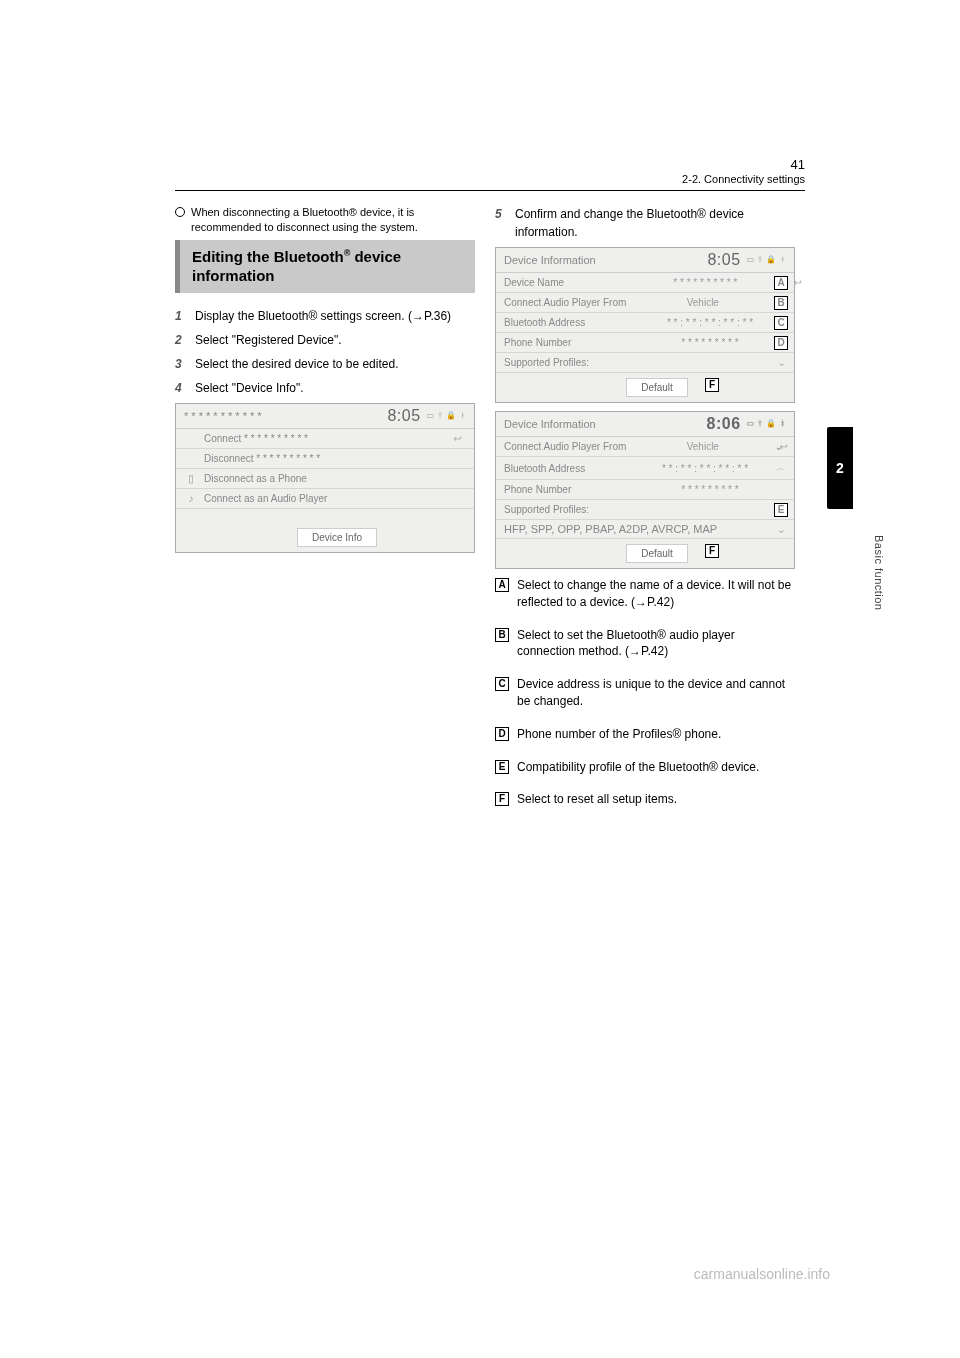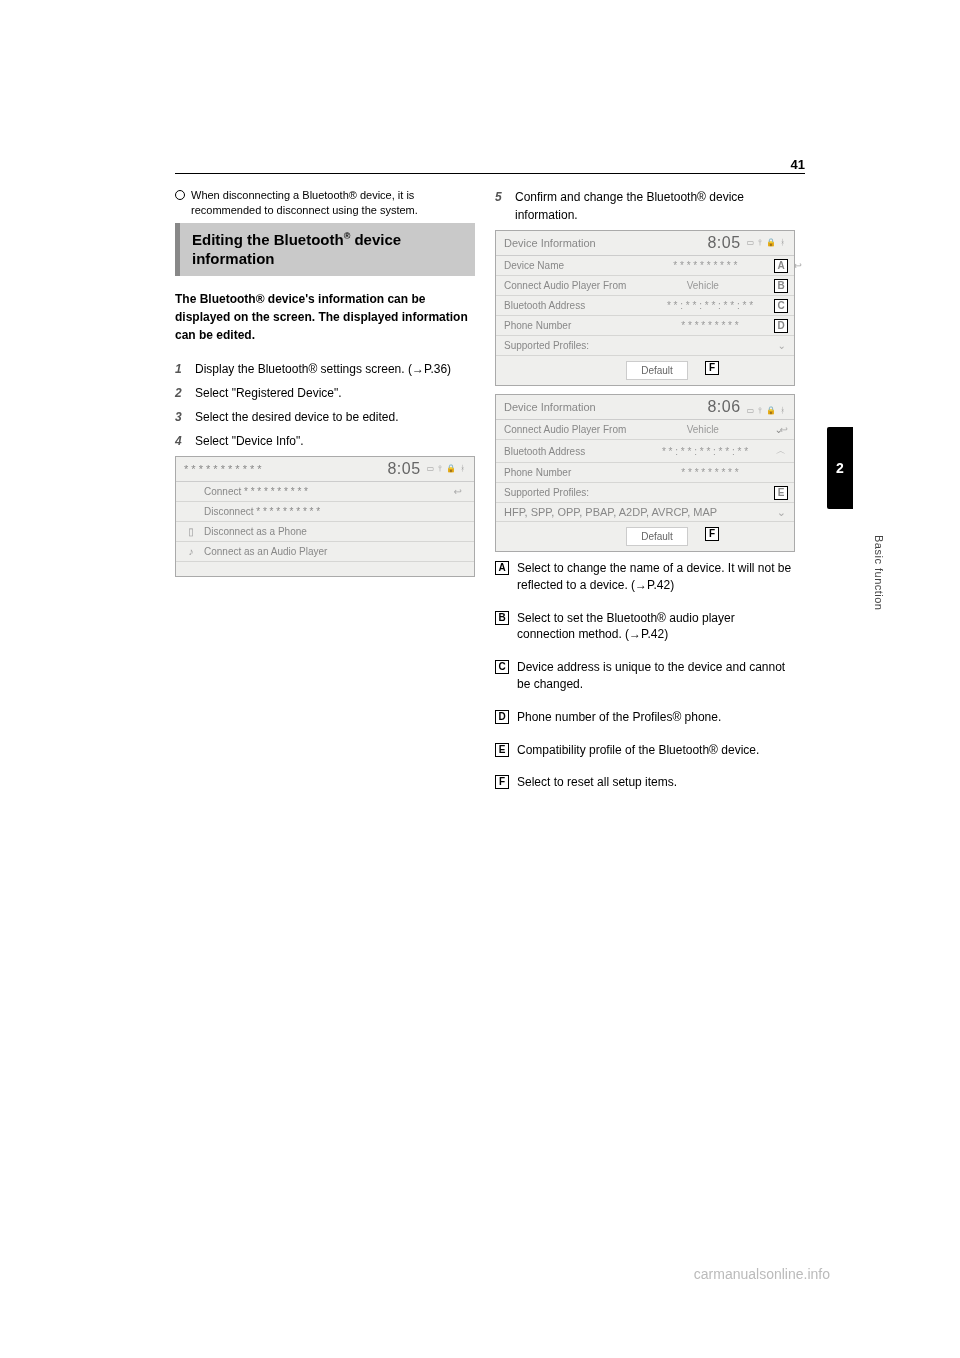--- a/index.html
+++ b/index.html
@@ -1,18 +1,18 @@
 <!DOCTYPE html>
 <html><head>
   <meta charset="utf-8">
   <style>
     * { margin: 0; padding: 0; box-sizing: border-box; }
     body { background: #fff; width: 960px; height: 1358px; position: relative; font-family: Arial, sans-serif; color: #000; }
     .page { position: absolute; top: 155px; left: 175px; width: 630px; }
-    .page-header { font-size: 13px; font-weight: bold; margin-bottom: 2px; }
+    .page-header { font-size: 13px; font-weight: normal; margin-bottom: 2px; }
     .page-breadcrumb { font-size: 11px; margin-bottom: 5px; }
     hr.divider { border: none; border-top: 1px solid #000; margin-bottom: 14px; }
     .two-col { display: flex; gap: 20px; }
     .col { width: 300px; }
     .bullet-line { display: flex; align-items: flex-start; gap: 6px; font-size: 11px; line-height: 1.4; margin-bottom: 4px; }
     .bullet-circle { width: 10px; height: 10px; border: 1px solid #000; border-radius: 50%; flex-shrink: 0; margin-top: 2px; }
     .gray-heading-box { background: #c9c9c9; border-left: 5px solid #888; padding: 8px 12px; margin-bottom: 14px; }
     .gray-heading-title { font-size: 15px; font-weight: bold; line-height: 1.25; }
     .gray-heading-title sup { font-size: 9px; }
     .intro-text { font-size: 12px; font-weight: bold; line-height: 1.5; margin-bottom: 16px; }
@@ -39,35 +39,35 @@
     .profiles-text { font-size: 11px; color: #888; padding: 3px 8px; border-bottom: 1px solid #d6d6d4; }
   </style>
 </head>
 <body>
 
 <div class="page">
   <div class="side-tab">2</div>
   <div class="side-label">Basic function</div>
 
   <div style="text-align:right;"><span class="page-header">41</span></div>
+  <div class="page-breadcrumb" style="text-align:right;">2-2. Connectivity settings</div>
   <hr class="divider">
 
   <div class="two-col">
 
     <div class="col">
       <div class="bullet-line">
         <span class="bullet-circle"></span>
         <span>When disconnecting a Bluetooth® device, it is recommended to disconnect using the system.</span>
       </div>
 
       <div class="gray-heading-box">
         <div class="gray-heading-title">Editing the Bluetooth<sup>®</sup> device information</div>
       </div>
 
-      <div class="intro-text">The Bluetooth® device's information can be displayed on the screen. The displayed information can be edited.</div>
 
       <div class="step-row">
           <span class="step-num">1</span>
           <span class="step-text">Display the Bluetooth® settings screen. (→P.36)</span>
         </div>
       <div class="step-row">
           <span class="step-num">2</span>
           <span class="step-text">Select "Registered Device".</span>
         </div>
       <div class="step-row">
@@ -98,20 +98,23 @@
           </div>
         <div class="shot-row">
             <span class="icon-left">▯</span>
             <span>Disconnect as a Phone</span>
           </div>
         <div class="shot-row">
             <span class="icon-left">♪</span>
             <span>Connect as an Audio Player</span>
           </div>
         <div class="shot-row" style="border-bottom:none;height:14px;"></div>
+        <div class="shot-bottom">
+            <span class="shot-button">Device Info</span>
+          </div>
       </div>
     </div>
 
     <div class="col">
       <div class="step-row">
           <span class="step-num">5</span>
           <span class="step-text">Confirm and change the Bluetooth® device information.</span>
         </div>
 
       <div class="device-shot" style="position:relative;">
@@ -151,21 +154,21 @@
         </div>
         <div class="shot-bottom">
           <span class="shot-button">Default</span>
           <span class="label-square" style="position:absolute;margin-left:110px;">F</span>
         </div>
       </div>
 
       <div class="device-shot" style="position:relative;">
         <div class="shot-header">
           <span>Device Information</span>
-          <span style="display:flex;align-items:flex-end;gap:6px;">
+          <span style="display:flex;align-items:center;gap:6px;font-weight:bold;">
             <span class="time">8:06</span>
             <span class="shot-icons">▭ ⫯ 🔒 ᚼ</span>
           </span>
         </div>
         <div class="shot-row">
           <span class="label">Connect Audio Player From</span>
           <span class="value">Vehicle</span>
           <span class="arrow">⌄</span>
           <span style="position:absolute;right:6px;color:#aaa;font-size:10px;">↩</span>
         </div>

